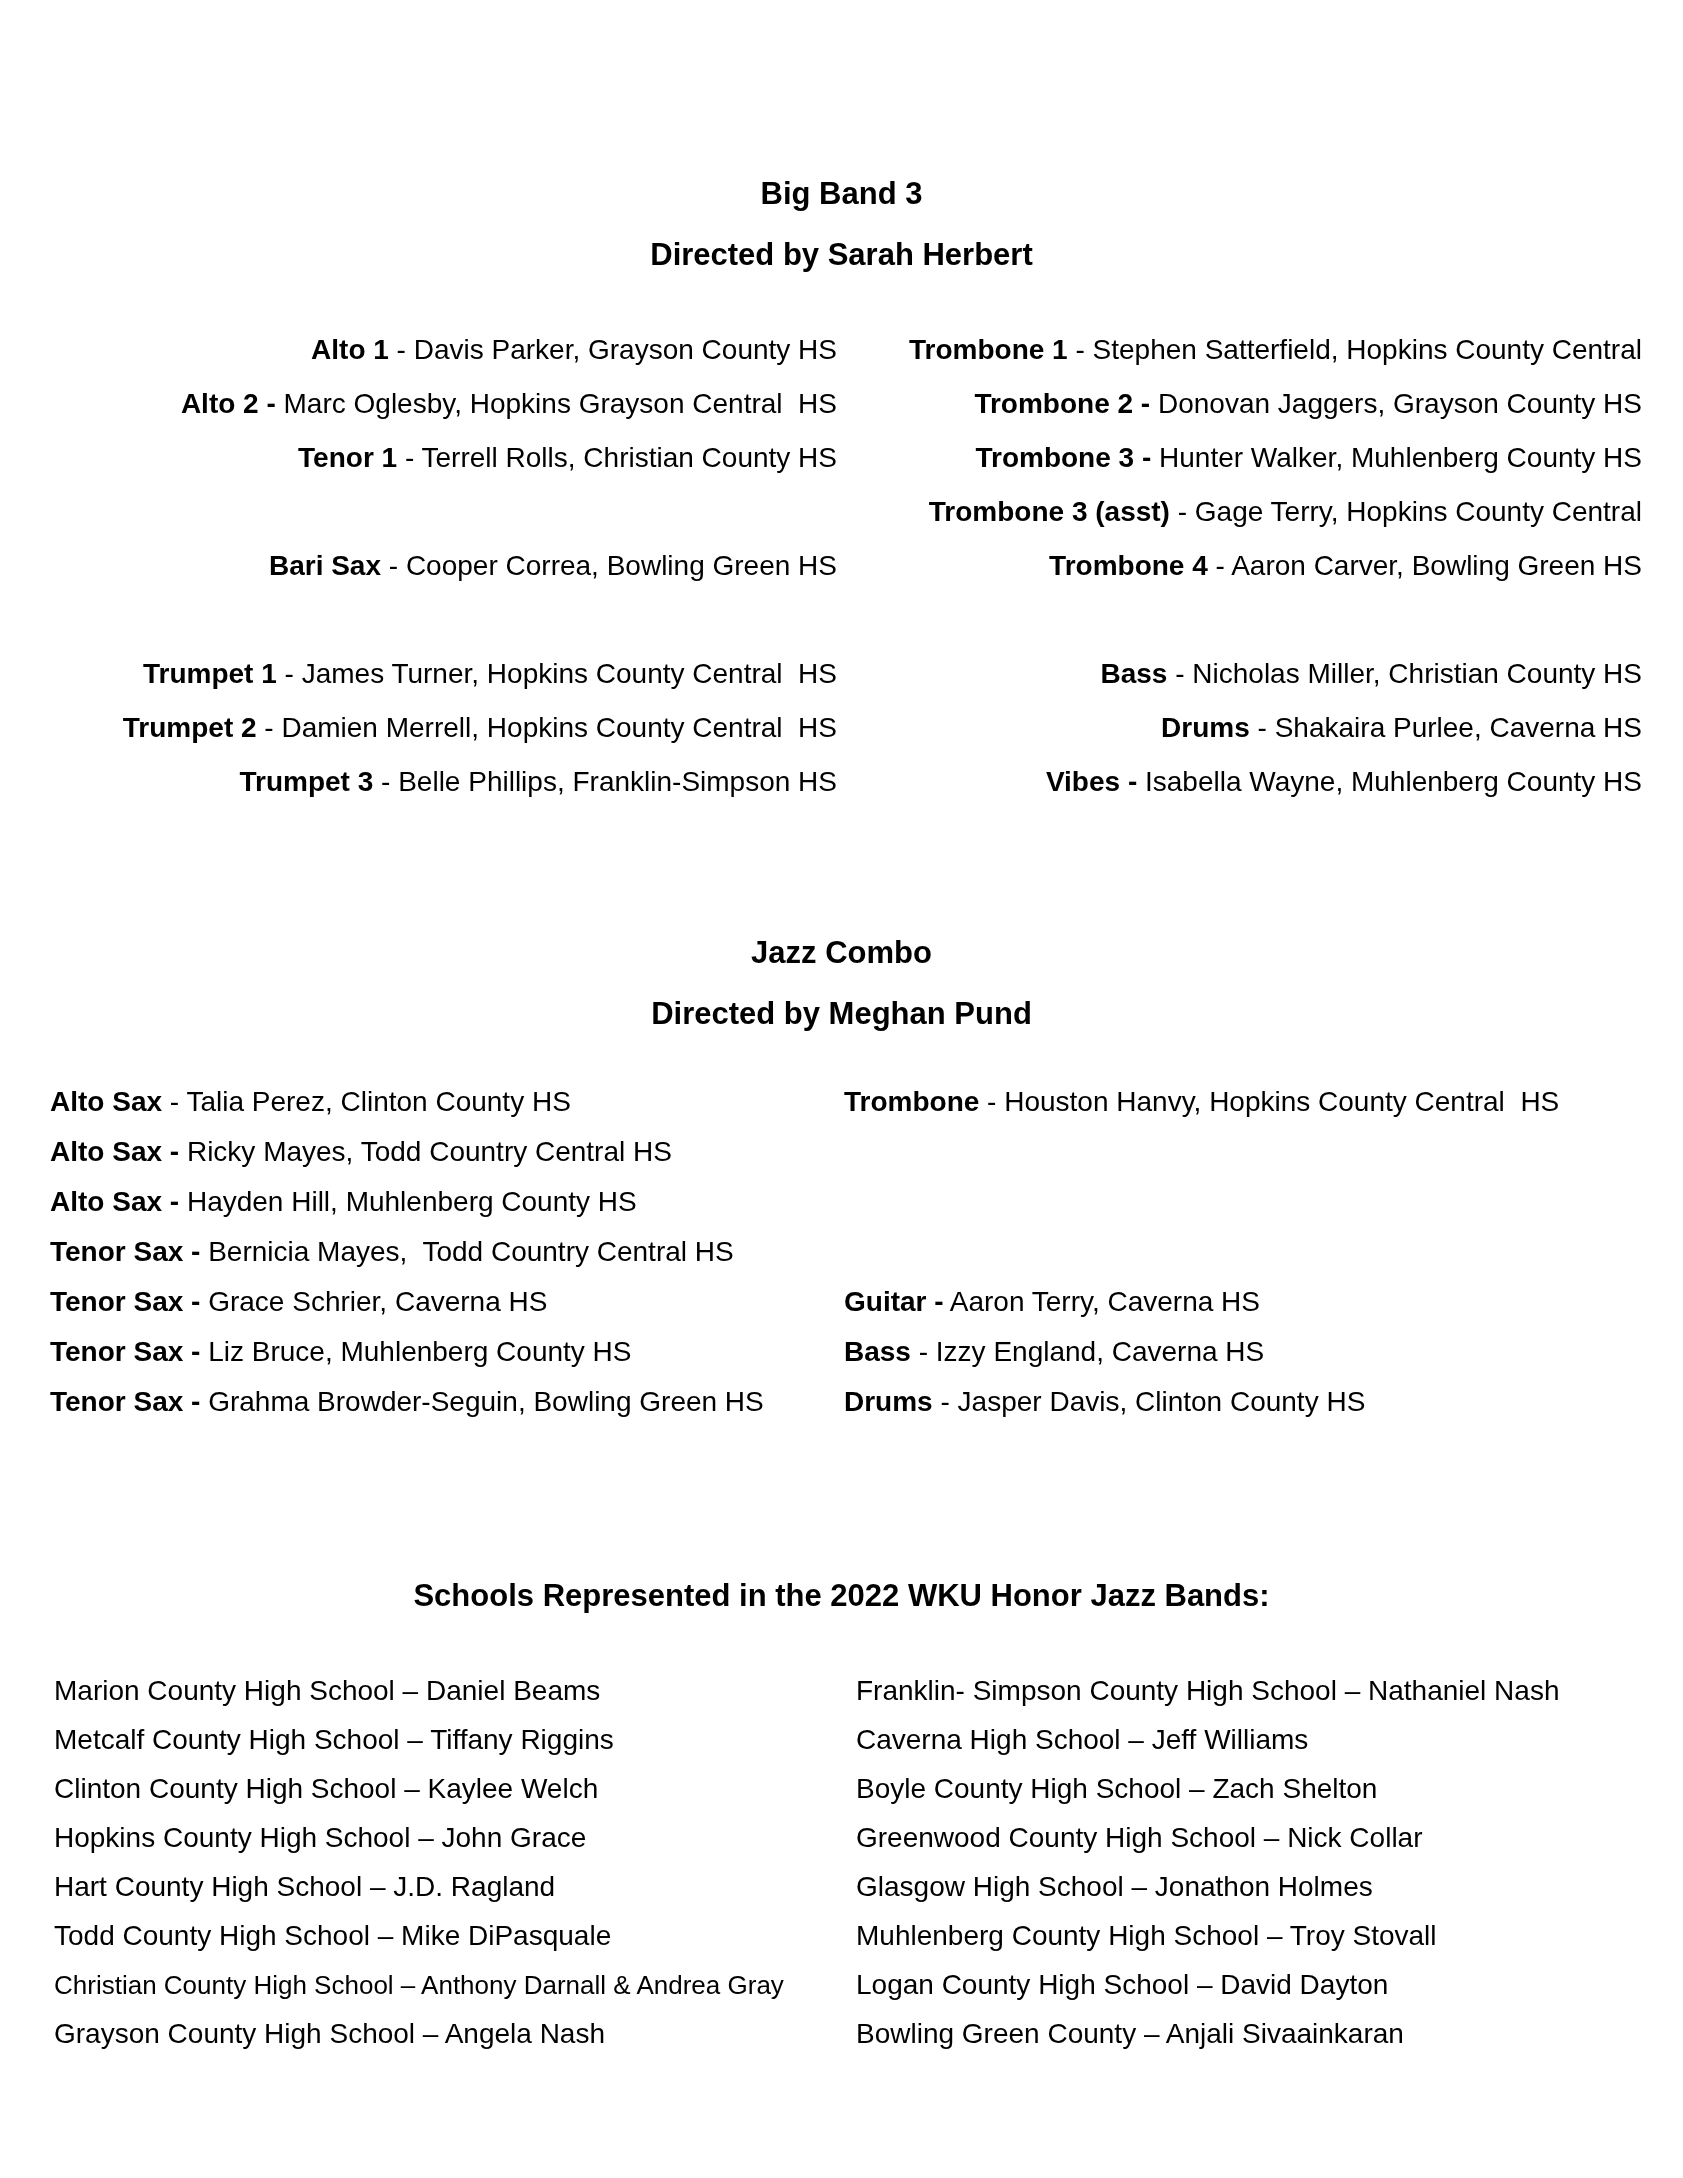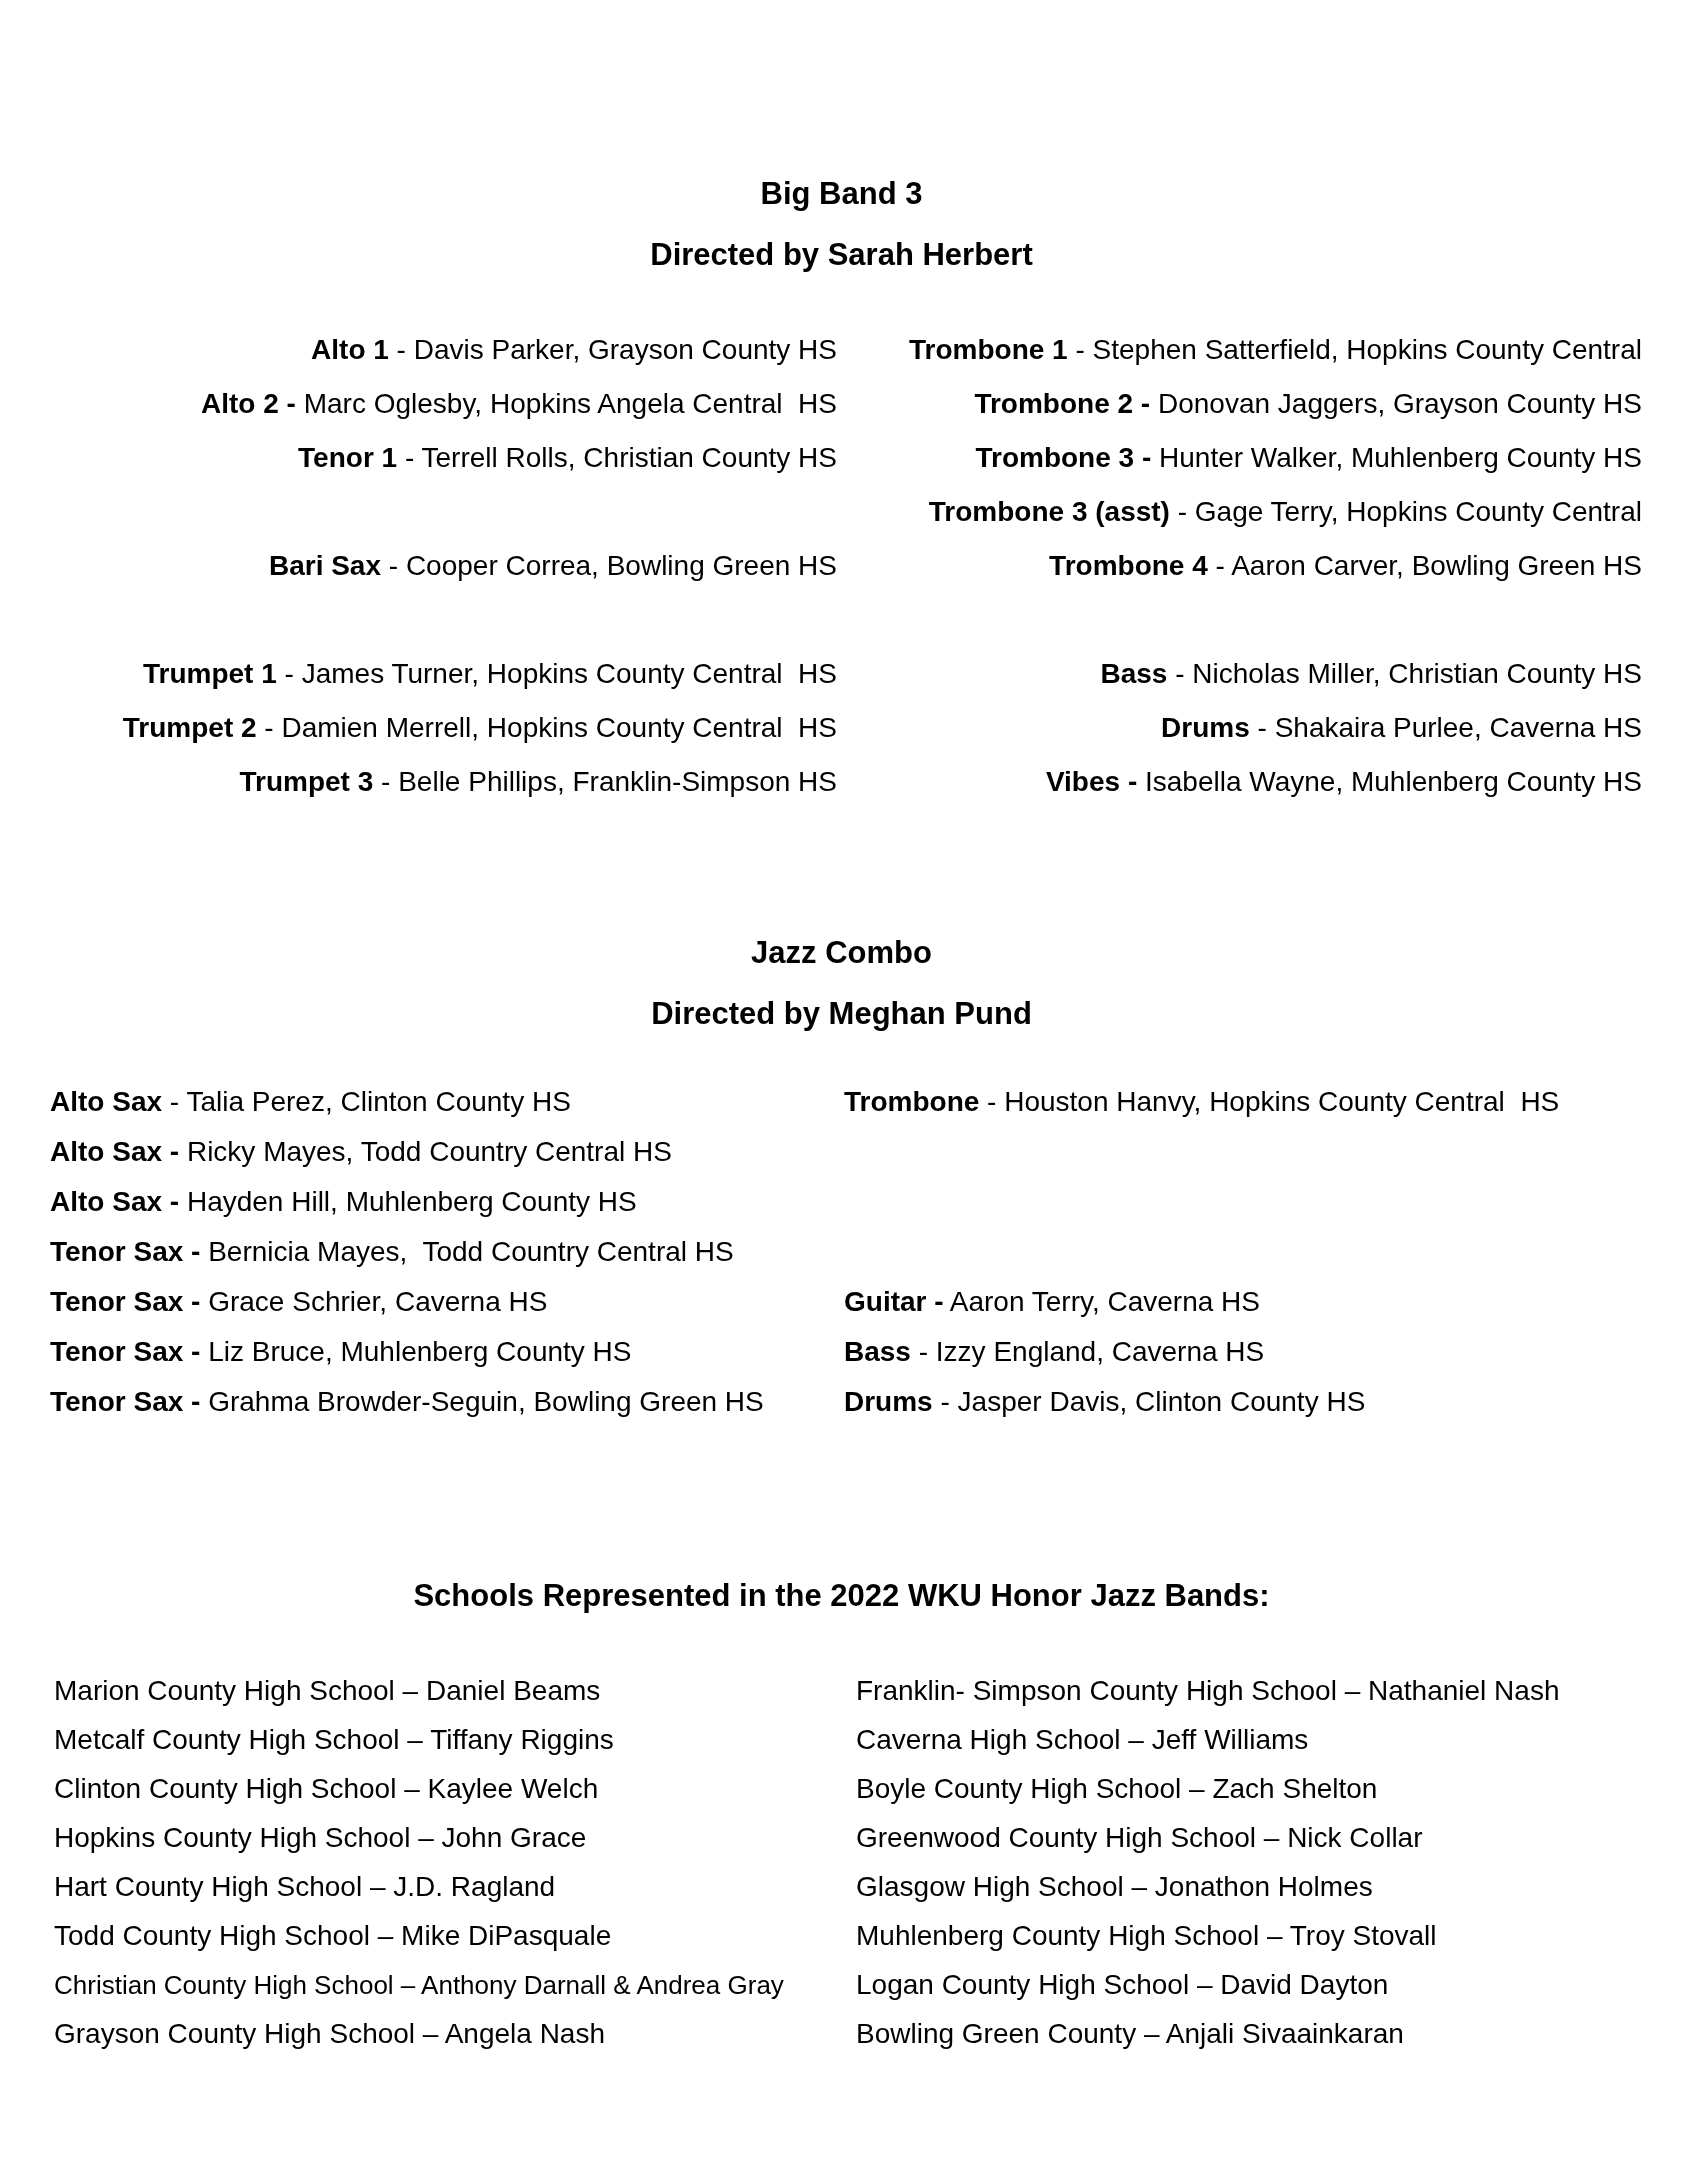--- a/index.html
+++ b/index.html
@@ -74,21 +74,21 @@
 </head>
 <body>
 
 <div class="page">
 
   <div class="heading" style="top:176px">Big Band 3</div>
   <div class="heading" style="top:237px">Directed by Sarah Herbert</div>
 
   <div class="grid bb-grid">
     <div class="entry" style="grid-area:1/1"><span class="lbl">Alto 1</span><span class="txt"> - Davis Parker, Grayson County HS</span></div>
-    <div class="entry" style="grid-area:2/1"><span class="lbl">Alto 2 -</span><span class="txt"> Marc Oglesby, Hopkins Angela Central  HS</span></div>
+    <div class="entry" style="grid-area:2/1"><span class="lbl">Alto 2 -</span><span class="txt"> Marc Oglesby, Hopkins Grayson Central  HS</span></div>
     <div class="entry" style="grid-area:3/1"><span class="lbl">Tenor 1</span><span class="txt"> - Terrell Rolls, Christian County HS</span></div>
     <div class="entry" style="grid-area:5/1"><span class="lbl">Bari Sax</span><span class="txt"> - Cooper Correa, Bowling Green HS</span></div>
 
     <div class="entry" style="grid-area:7/1"><span class="lbl">Trumpet 1</span><span class="txt"> - James Turner, Hopkins County Central  HS</span></div>
     <div class="entry" style="grid-area:8/1"><span class="lbl">Trumpet 2</span><span class="txt"> - Damien Merrell, Hopkins County Central  HS</span></div>
     <div class="entry" style="grid-area:9/1"><span class="lbl">Trumpet 3</span><span class="txt"> - Belle Phillips, Franklin-Simpson HS</span></div>
 
     <div class="entry" style="grid-area:1/2"><span class="lbl">Trombone 1</span><span class="txt"> - Stephen Satterfield, Hopkins County Central</span></div>
     <div class="entry" style="grid-area:2/2"><span class="lbl">Trombone 2 -</span><span class="txt"> Donovan Jaggers, Grayson County HS</span></div>
     <div class="entry" style="grid-area:3/2"><span class="lbl">Trombone 3 -</span><span class="txt"> Hunter Walker, Muhlenberg County HS</span></div>

